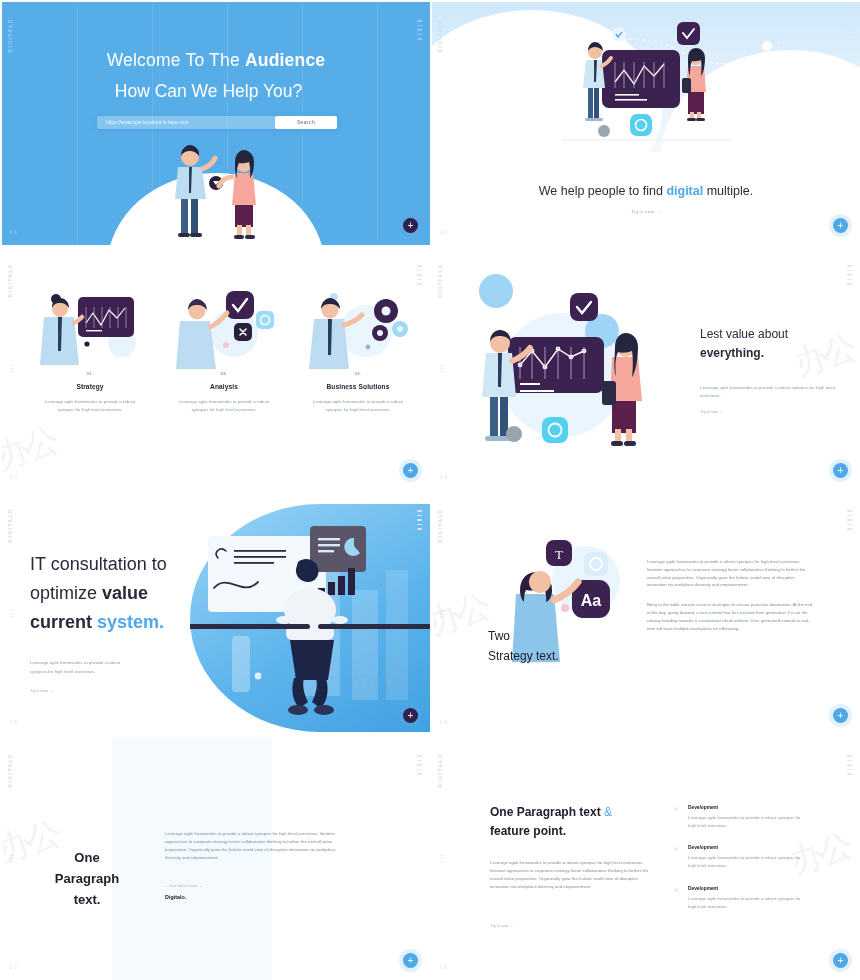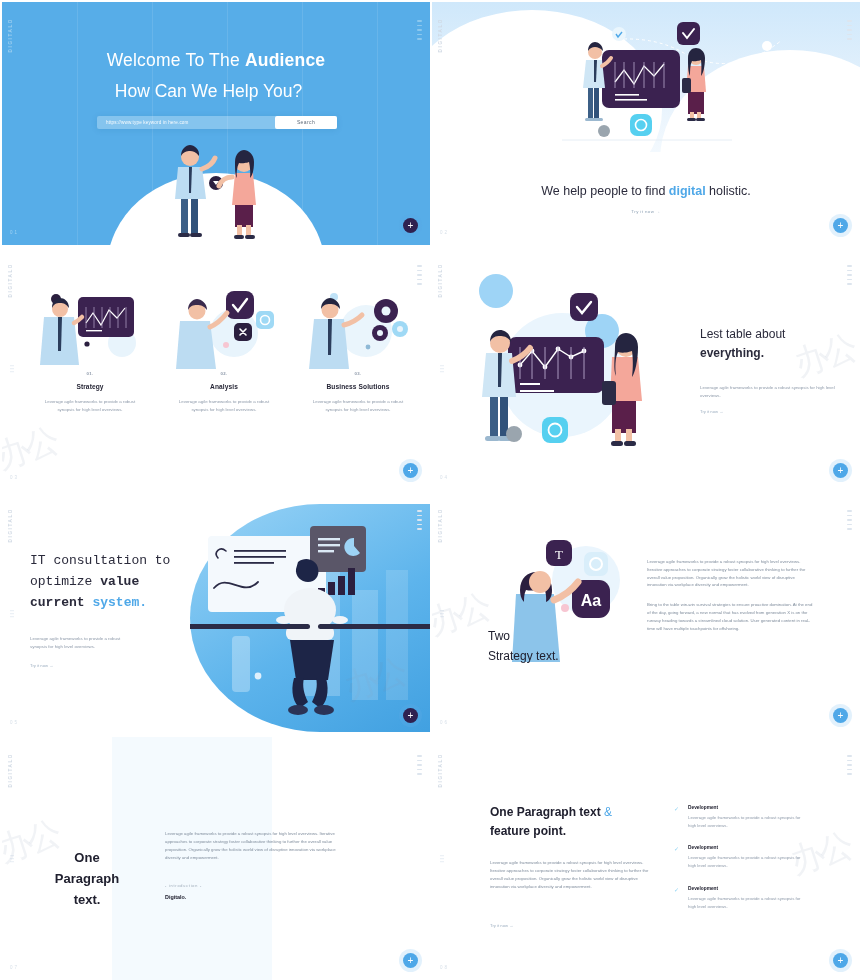--- a/index.html
+++ b/index.html
@@ -145,21 +145,21 @@
   }
   
   .p4 .art { position: absolute; left: 18px; top: 22px; width: 235px; height: 200px; }
   .p4 .txt { position: absolute; left: 268px; top: 78px; width: 140px; }
   .p4 h3 { font-size: 12px; color: #2a2a3b; font-weight: 400; line-height: 1.55; }
   .p4 h3 b { font-weight: 700; display: block; }
   .p4 p { margin-top: 22px; font-size: 4.4px; line-height: 1.85; color: #8c98a8; }
   .p4 .trylink { margin-top: 9px; font-size: 4.2px; color: #9fb0c2; }
   
   .p5 .txt { position: absolute; left: 28px; top: 58px; width: 160px; }
-  .p5 h3 { font-size: 13px; color: #2a2a3b; font-weight: 400; line-height: 1.62; font-family: Liberation Mono, monospace; }
+  .p5 h3 { font-size: 18px; color: #2a2a3b; font-weight: 400; line-height: 1.62; }
   .p5 h3 b { font-weight: 700; }
   .p5 h3 .hl { color: #4fa8e8; font-weight: 700; }
   .p5 p { margin-top: 22px; font-size: 4.4px; line-height: 1.85; color: #8c98a8; width: 100px; }
   .p5 .trylink { margin-top: 12px; font-size: 4.2px; color: #9fb0c2; }
   .p5 .bigblob {
     position: absolute; right: -20px; top: 12px; width: 260px; height: 228px;
     background: linear-gradient(150deg,#9ad4f6 0%,#5db4ec 55%,#3f9fe0 100%);
     border-radius: 50% 0 0 50%;
   }
   
@@ -308,21 +308,21 @@
       <path d="M206 44c0-7 4-10 8-10s9 3 9 10c0 9-2 16-4 18 1-9 0-16 0-16s-5 2-9 1c-2 4-2 10-2 15-2-4-2-12-2-18z" fill="#252540"></path>
       <rect x="200" y="64" width="9" height="15" rx="2" fill="#2b2b46"></rect>
 
       <rect x="148" y="100" width="22" height="22" rx="7" fill="#56d0f0"></rect>
       <circle cx="159" cy="111" r="5.5" fill="none" stroke="#fff" stroke-width="1.6"></circle>
       <circle cx="122" cy="117" r="6" fill="#9aa5ae"></circle>
       <line x1="80" y1="126" x2="250" y2="126" stroke="#e6eef5" stroke-width="1"></line>
     </svg>
 
     <div class="tagline">
-      <span>We help people to find </span><span class="hl">digital</span><span> holistic.</span>
+      <span>We help people to find </span><span class="hl">digital</span><span> multiple.</span>
     </div>
     <div class="trylink">Try it now →</div>
     <div class="fab blue">+</div>
   </div>
 
   <div class="panel p3">
     <div class="rail-left">DIGITALO</div>
     <div class="rail-right">
         <i></i>
         <i></i>
@@ -489,21 +489,21 @@
       <path d="M165 78c0-10 6-14 11-14s12 4 12 14c0 14-3 26-6 30 2-14 0-26 0-26s-8 3-14 1c-3 6-3 16-2 24-3-6-1-20-1-29z" fill="#252540"></path>
       <rect x="152" y="112" width="14" height="24" rx="3" fill="#2b2b46"></rect>
 
       <rect x="92" y="148" width="26" height="26" rx="8" fill="#56d0f0"></rect>
       <circle cx="105" cy="161" r="6.5" fill="none" stroke="#fff" stroke-width="1.8"></circle>
       <circle cx="64" cy="165" r="8" fill="#9aa5ae"></circle>
     </svg>
 
     <div class="txt">
       <h3>
-        <span>Lest table about</span>
+        <span>Lest value about</span>
         <b>everything.</b>
       </h3>
       <p>Leverage agile frameworks to provide a robust synopsis for high level overviews.</p>
       <div class="trylink">Try it now →</div>
     </div>
     <div class="fab blue">+</div>
   </div>
 
   <div class="panel p5">
     <div class="bigblob"></div>

